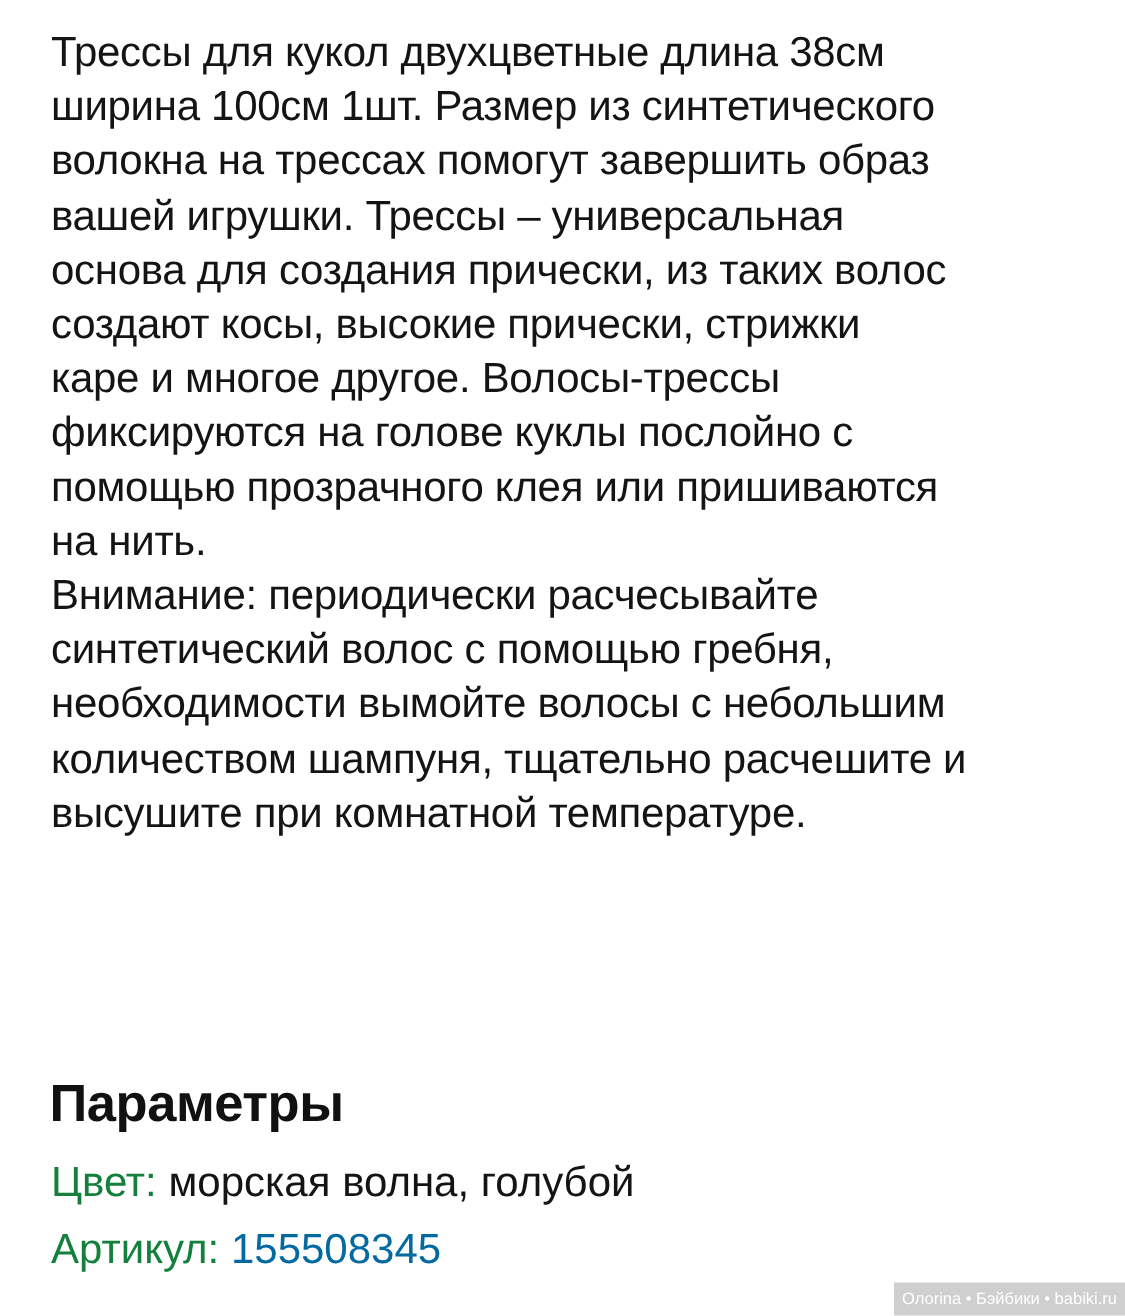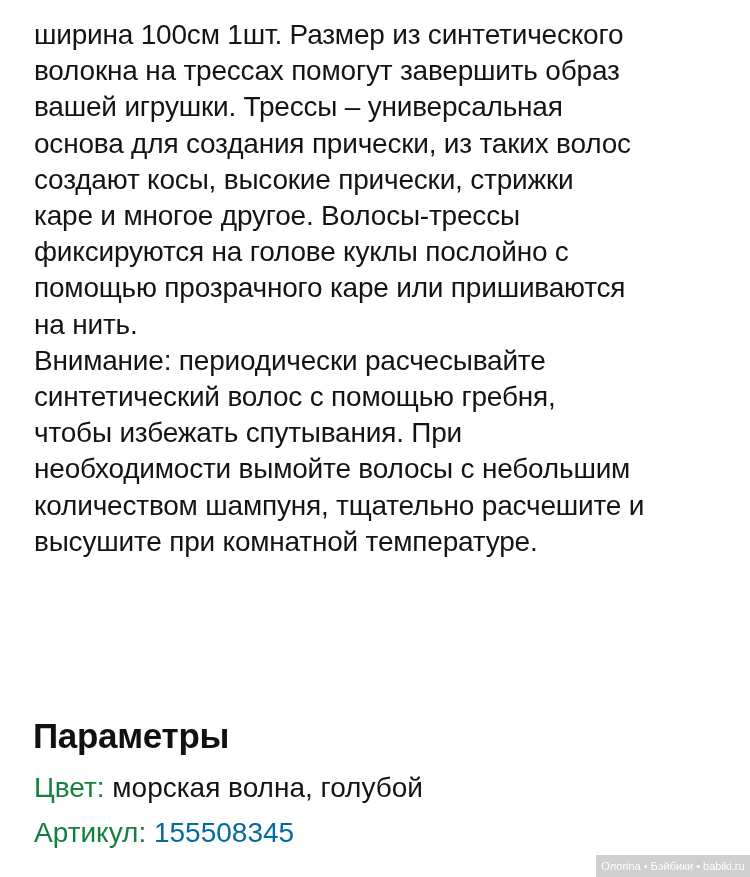--- a/index.html
+++ b/index.html
@@ -67,32 +67,32 @@
       line-height: 22px;
       text-align: center;
       white-space: nowrap;
       margin-left: 28px;
     }
   </style>
 </head>
 <body>
 
 <div class="description">
+  <span class="line">Трессы для кукол двухцветные длина 38см</span>
   <span class="line">ширина 100см 1шт. Размер из синтетического</span>
   <span class="line">волокна на трессах помогут завершить образ</span>
   <span class="line">вашей игрушки. Трессы – универсальная</span>
   <span class="line">основа для создания прически, из таких волос</span>
   <span class="line">создают косы, высокие прически, стрижки</span>
   <span class="line">каре и многое другое. Волосы-трессы</span>
   <span class="line">фиксируются на голове куклы послойно с</span>
-  <span class="line">помощью прозрачного каре или пришиваются</span>
+  <span class="line">помощью прозрачного клея или пришиваются</span>
   <span class="line">на нить.</span>
   <span class="line">Внимание: периодически расчесывайте</span>
   <span class="line">синтетический волос с помощью гребня,</span>
-  <span class="line">чтобы избежать спутывания. При</span>
   <span class="line">необходимости вымойте волосы с небольшим</span>
   <span class="line">количеством шампуня, тщательно расчешите и</span>
   <span class="line">высушите при комнатной температуре.</span>
 </div>
 
 <div class="params-title">Параметры</div>
 
 <div class="param-row color-row">
   <span class="param-label">Цвет:</span>
   <span class="param-value">морская волна, голубой</span>

